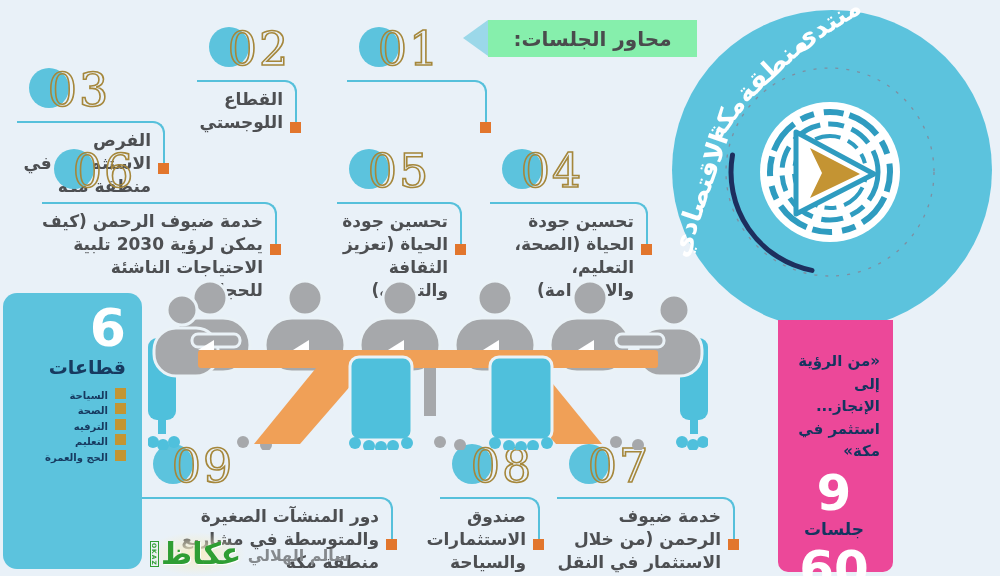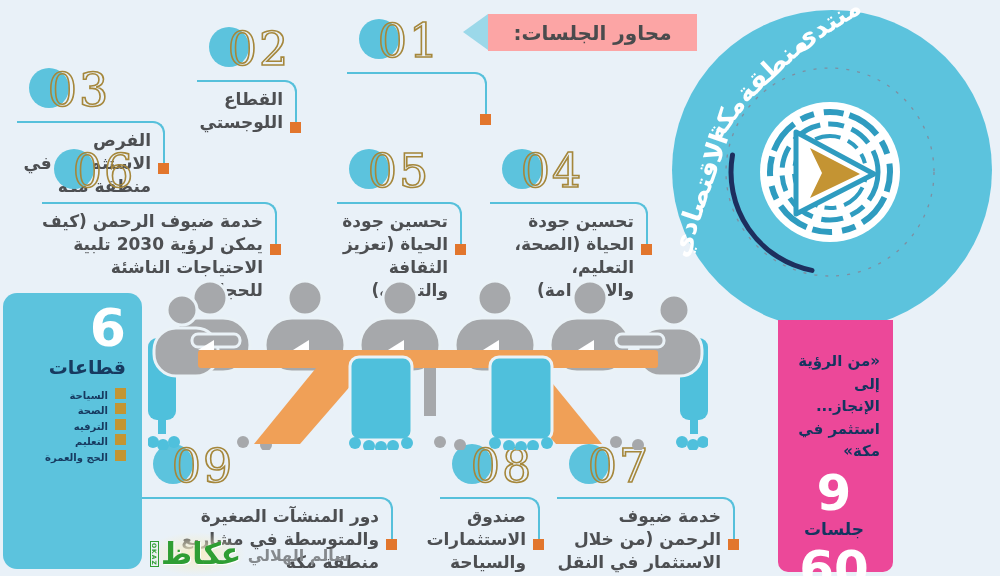--- a/index.html
+++ b/index.html
@@ -12,21 +12,21 @@
   .bw{position:absolute;color:#ffffff;font-weight:bold;font-size:26px;transform-origin:center;white-space:nowrap;}
 
   
   .stats-panel{position:absolute;right:107px;top:320px;width:115px;height:252px;background:#ec4899;
                border-radius:0 0 10px 10px;box-sizing:border-box;padding:30px 13px 0 10px;}
   .quote{color:#14355f;font-weight:bold;font-size:15px;line-height:1.5;text-align:right;}
   .statnum{color:#ffffff;font-size:50px;font-weight:bold;text-align:center;line-height:1.05;margin-top:4px;}
   .statlabel{color:#14355f;font-size:17px;font-weight:bold;text-align:center;}
 
   
-  .session-label{position:absolute;right:303px;top:14px;width:209px;height:37px;background:#fca5a5;
+  .session-label{position:absolute;right:303px;top:20px;width:209px;height:37px;background:#86efac;
                  display:flex;align-items:center;justify-content:center;}
   .session-label .lbl{color:#4a4b4d;font-weight:bold;font-size:20px;}
   .label-arrow{position:absolute;left:-25px;top:0;width:0;height:0;
                border-top:18.5px solid transparent;border-bottom:18.5px solid transparent;
                border-right:25px solid #9bd8e9;}
 
   
   .topic{position:absolute;text-align:right;}
   .numwrap{display:block;text-align:left;direction:ltr;margin-bottom:2px;}
   .tbody{position:relative;padding:8px 14px 0 0;}
@@ -90,21 +90,21 @@
     <div class="statlabel">جلسات</div>
     <div class="statnum">60</div>
 
   </div>
 
   <div class="session-label">
     <span class="label-arrow"></span>
     <span class="lbl">محاور الجلسات:</span>
   </div>
 
-  <div class="topic" style="right:513px;top:12px;width:140px;text-decoration:underline;">
+  <div class="topic" style="right:513px;top:20px;width:140px;text-decoration:underline;">
     <span class="numwrap"><svg width="110" height="54" viewBox="0 0 110 54">
       <circle cx="32" cy="27" r="20" fill="#5cc3dd"></circle>
       <text x="62" y="45" text-anchor="middle" font-family="DejaVu Serif, serif" font-size="46" letter-spacing="2" fill="none" stroke="#a5873b" stroke-width="1.6">01</text>
     </svg></span>
     <div class="tbody">
         <span class="cline"></span>
         <span class="csq"></span>
       </div>
   </div>
 

